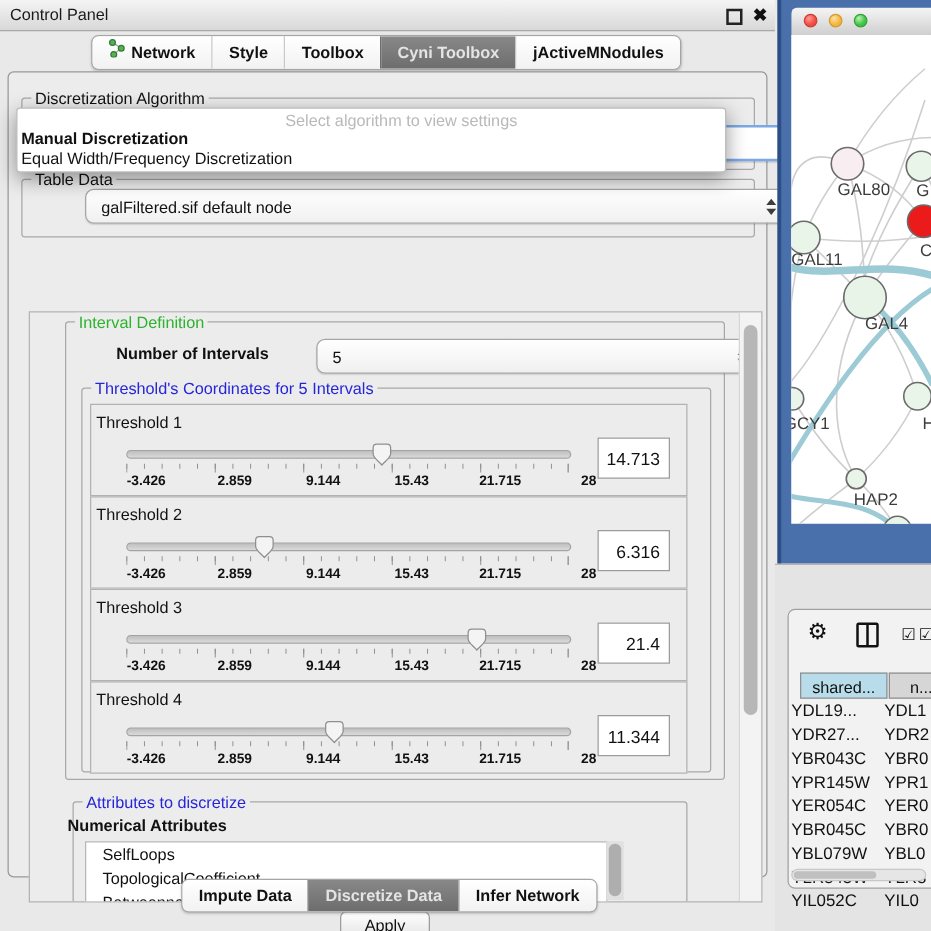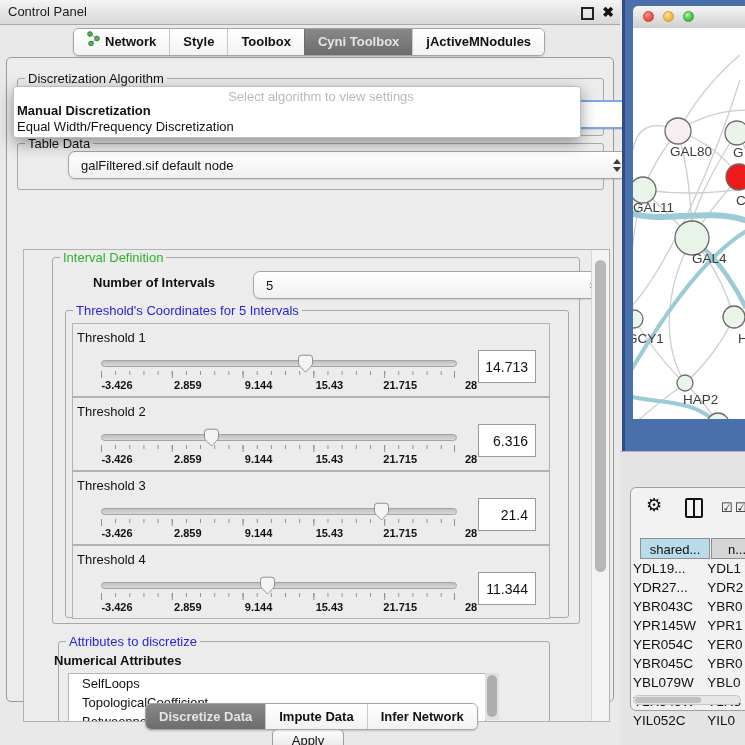--- a/index.html
+++ b/index.html
@@ -293,25 +293,25 @@
 
       <div id="v-scrollbar" class="abs">
         <div id="v-thumb"></div>
       </div>
     </div>
 
     <div id="apply-btn" class="abs">Apply</div>
   </div>
 
   <div id="bottom-tabs" class="seg-group">
+      <div class="segment">
+        <span>Impute Data</span>
+      </div>
       <div class="segment selected">
         <span>Discretize Data</span>
-      </div>
-      <div class="segment">
-        <span>Impute Data</span>
       </div>
       <div class="segment">
         <span>Infer Network</span>
       </div>
     </div>
 
   <div id="popup" class="abs">
     <div id="popup-hint">Select algorithm to view settings</div>
     <div id="popup-options">
         <div class="popup-opt bold" style="top: 16px;">Manual Discretization</div>

